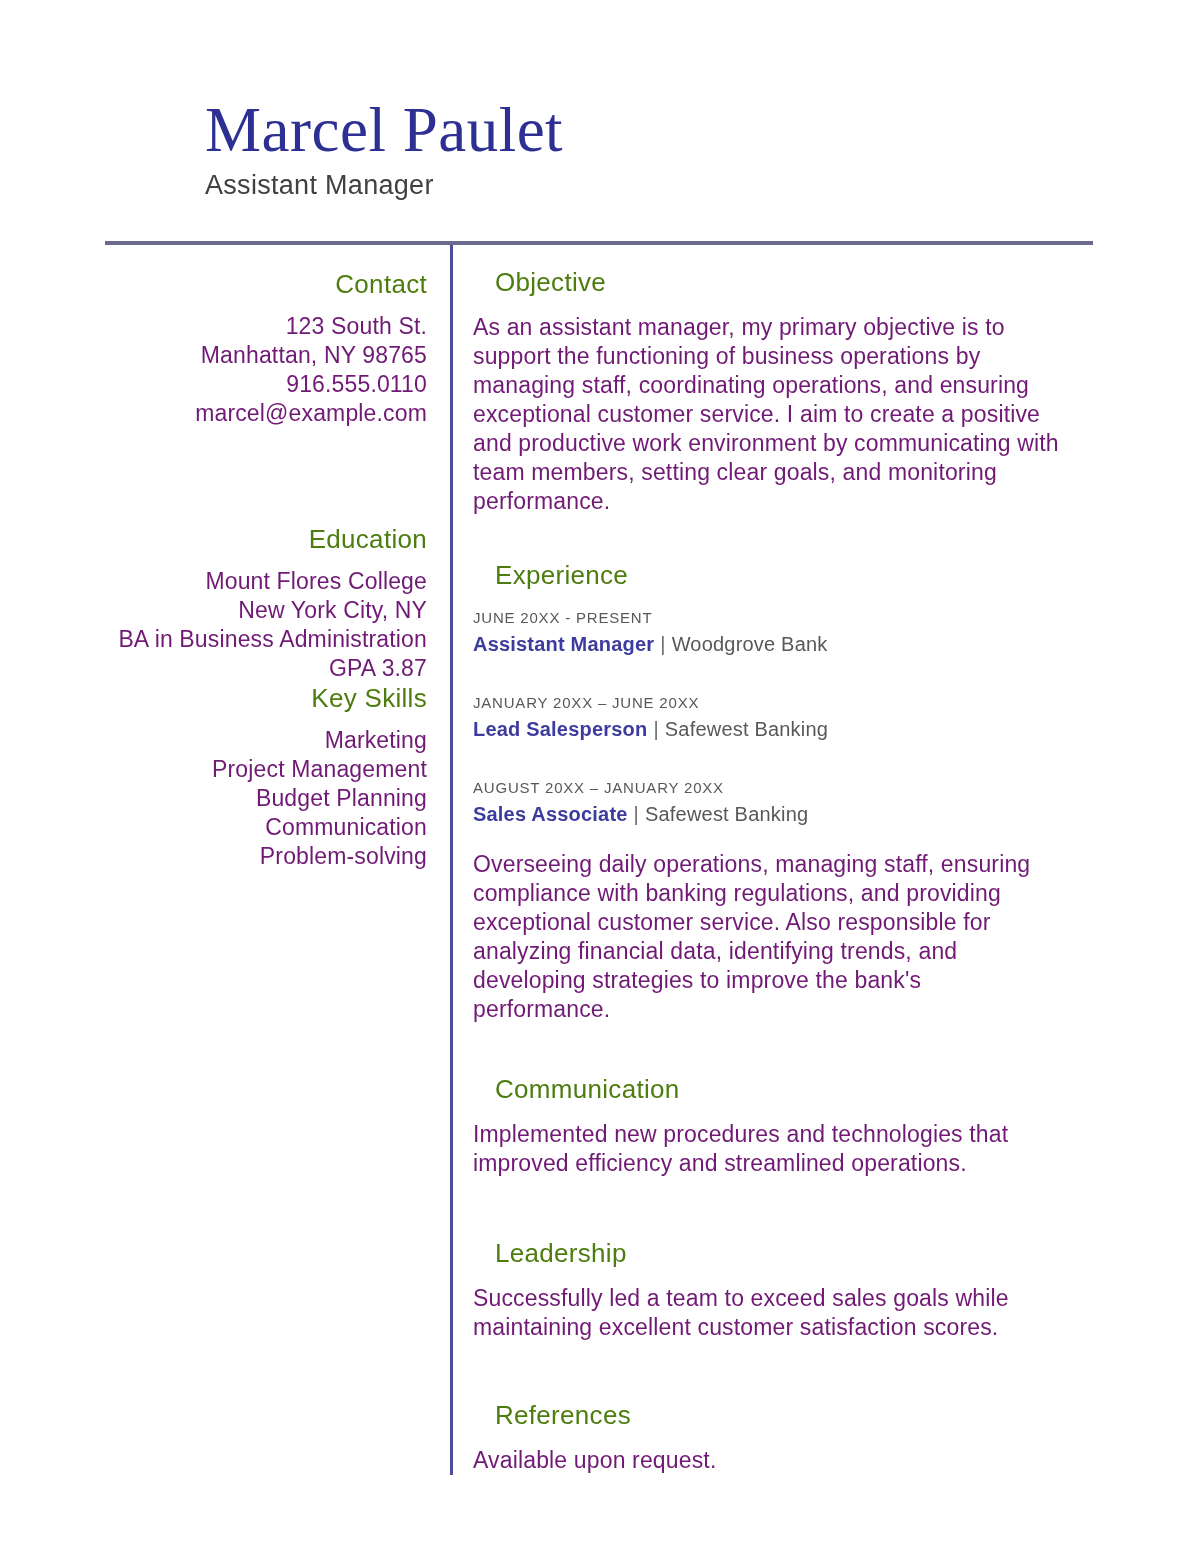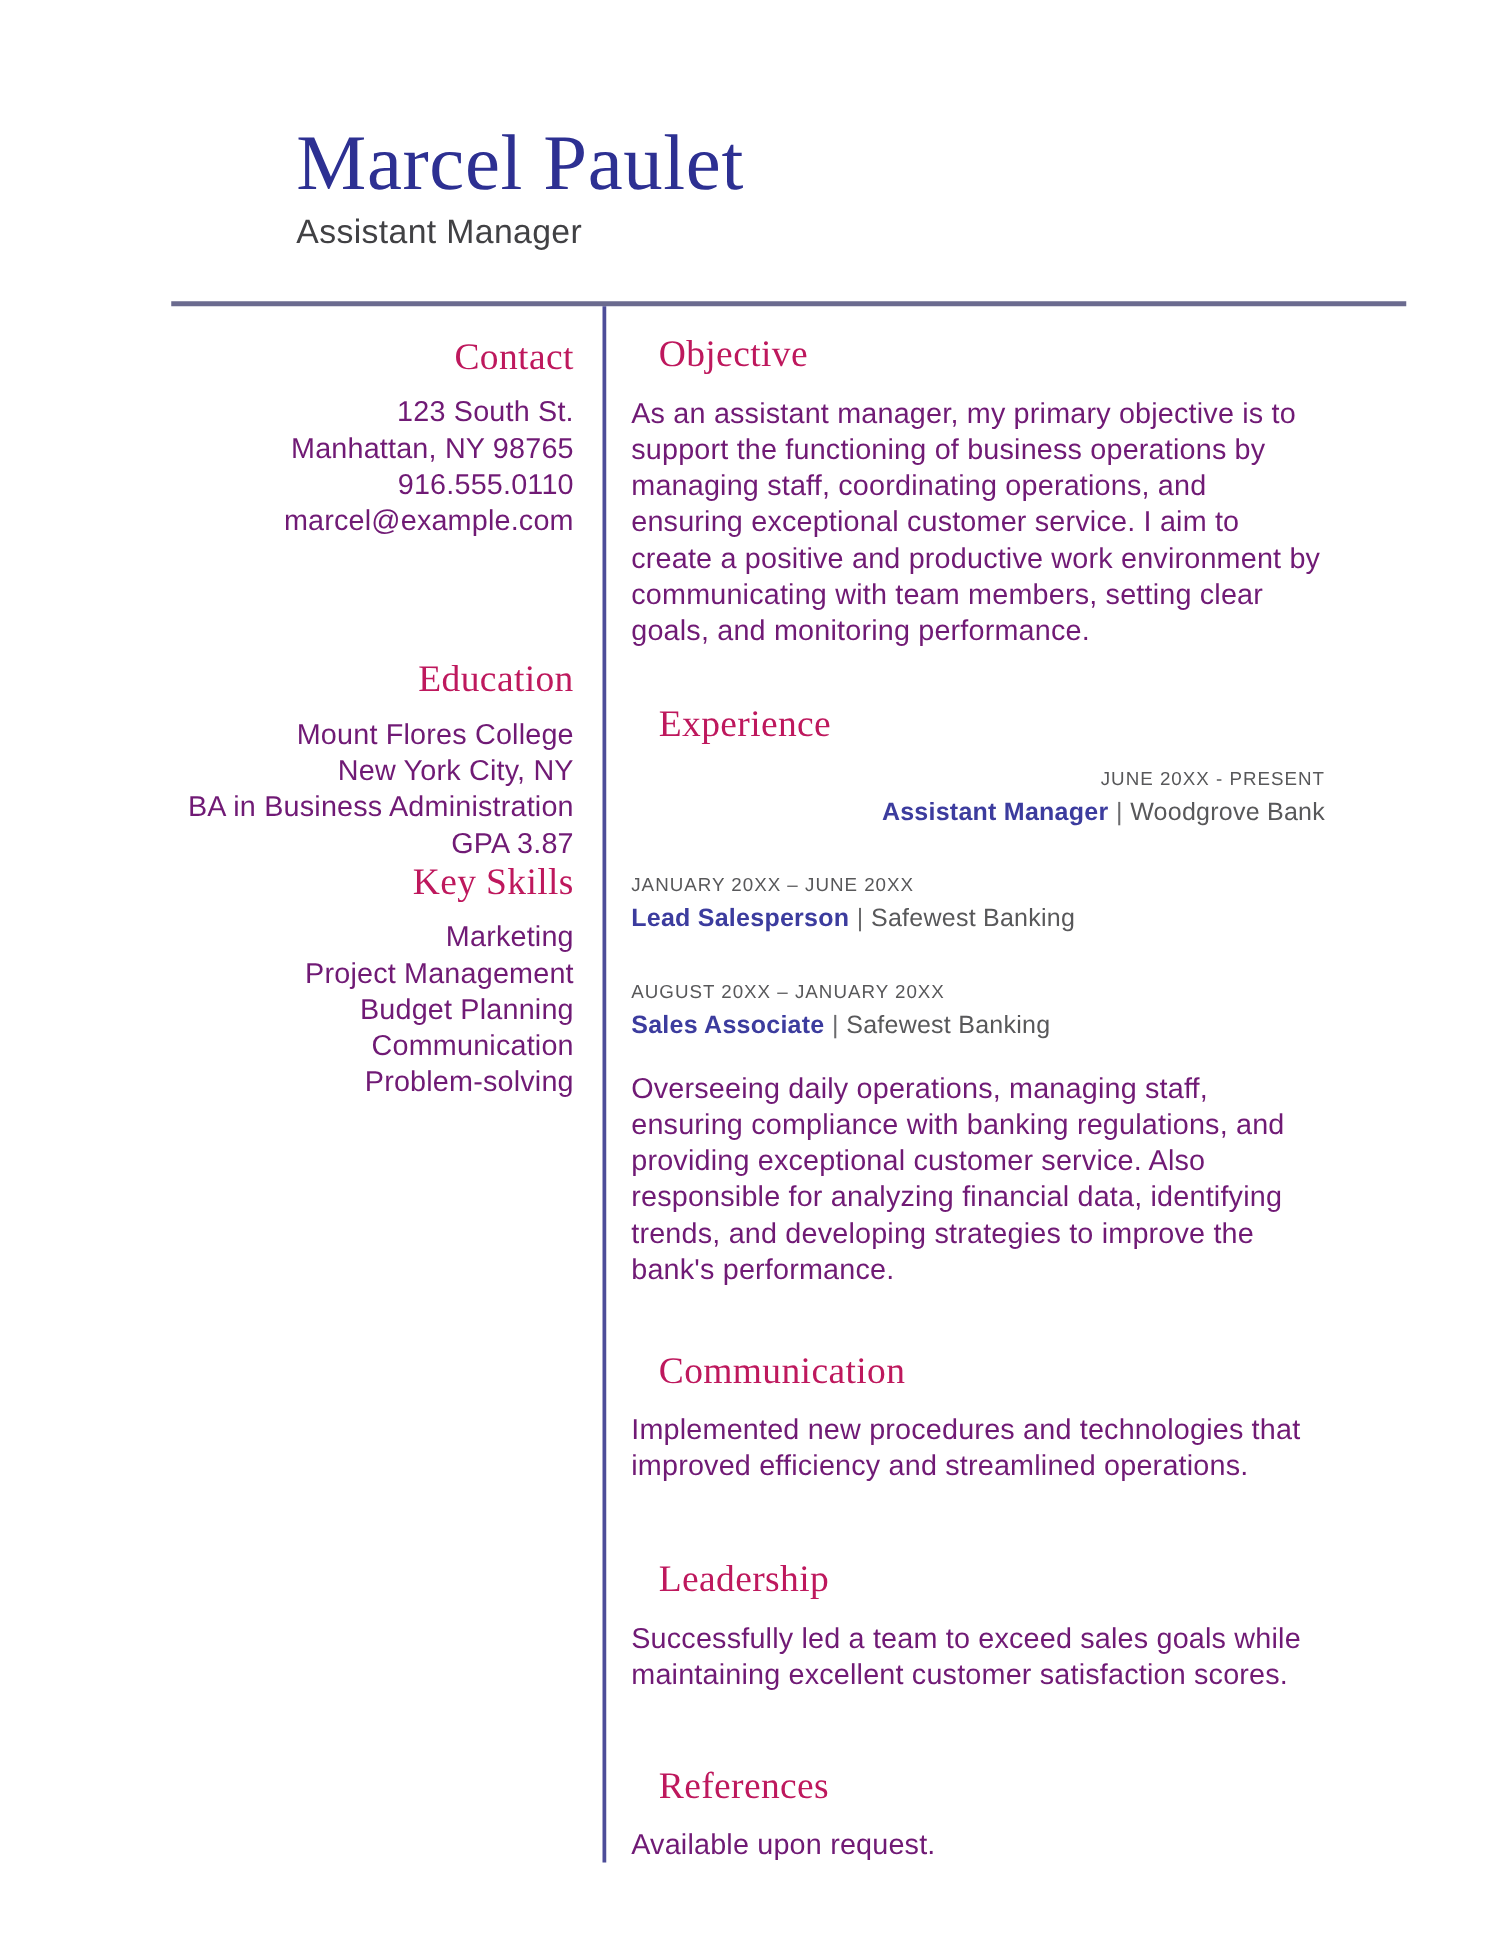--- a/index.html
+++ b/index.html
@@ -4,21 +4,20 @@
 <style>
   * { margin: 0; padding: 0; box-sizing: border-box; }
   html, body { background: #ffffff; }
   .page {
     position: relative;
     width: 1200px;
     height: 1558px;
     background: #ffffff;
     font-family: "Liberation Sans", sans-serif;
     overflow: hidden;
-    padding-left: 32px;
   }
   
   .header { padding: 97px 0 0 205px; }
   .resume-name {
     font-family: "Liberation Serif", serif;
     font-size: 63px;
     line-height: 1.05;
     color: #2d3092;
     letter-spacing: 0.5px;
   }
@@ -51,23 +50,23 @@
     background: #4d4d99;
   }
   .col-right {
     flex: 1 1 auto;
     padding-left: 20px;
     padding-right: 140px;
     text-align: left;
   }
   
   .section-heading {
-    font-family: Liberation Serif, serif;
-    font-size: 30px;
-    color: #be185d;
+    font-family: Liberation Sans, sans-serif;
+    font-size: 26px;
+    color: #4d7c0f;
     letter-spacing: 0.3px;
   }
   .body-text {
     font-size: 23px;
     line-height: 29px;
     color: #701a75;
     letter-spacing: 0.15px;
   }
   
   .sec-contact   { margin-top: 24px; }
@@ -76,21 +75,21 @@
   .col-left .section-heading { margin-bottom: 12px; }
   
   .sec-objective     { margin-top: 22px; }
   .sec-experience    { margin-top: 44px; }
   .sec-communication { margin-top: 50px; }
   .sec-leadership    { margin-top: 60px; }
   .sec-references    { margin-top: 58px; }
   .col-right .section-heading { margin-bottom: 15px; margin-left: 22px; }
   
   .job { margin-top: 38px; }
-  .job.first { margin-top: 18px; text-align: right; }
+  .job.first { margin-top: 18px; }
   .job-dates {
     font-size: 15px;
     color: #58585a;
     letter-spacing: 0.8px;
     margin-bottom: 7px;
   }
   .job-line { font-size: 20px; color: #58585a; letter-spacing: 0.2px; }
   .job-title { font-weight: bold; color: #3c3c9e; }
   .job-sep { color: #6b6b6d; padding: 0 6px; }
   .job-summary { margin-top: 24px; }

